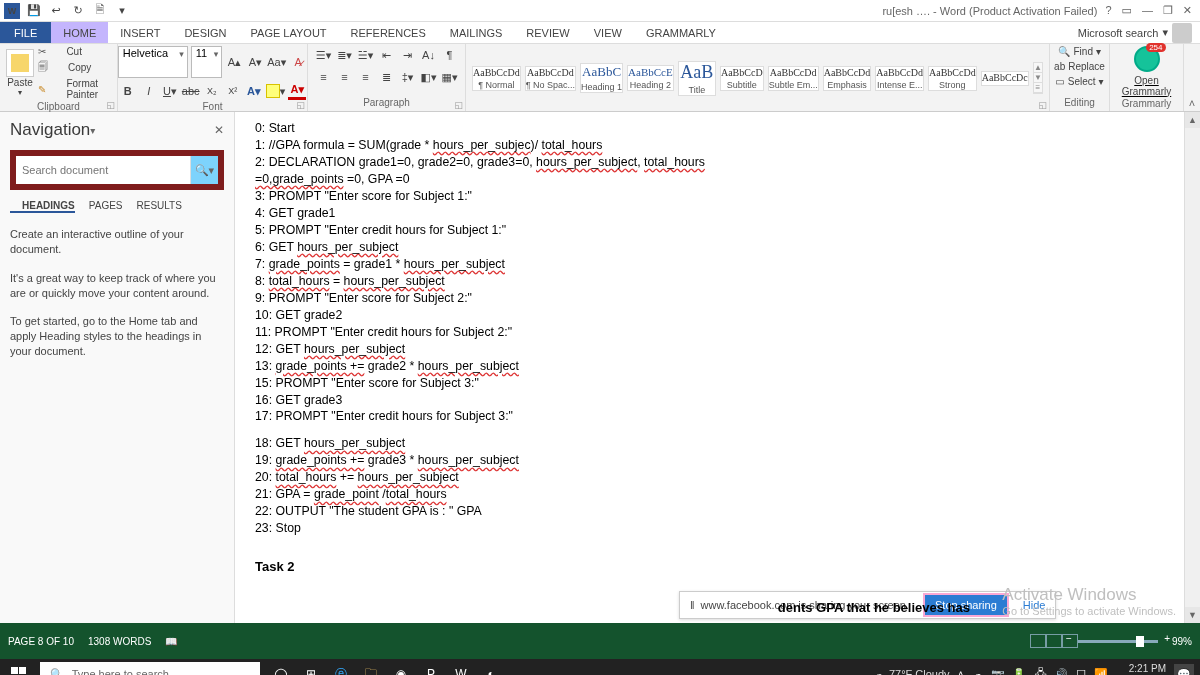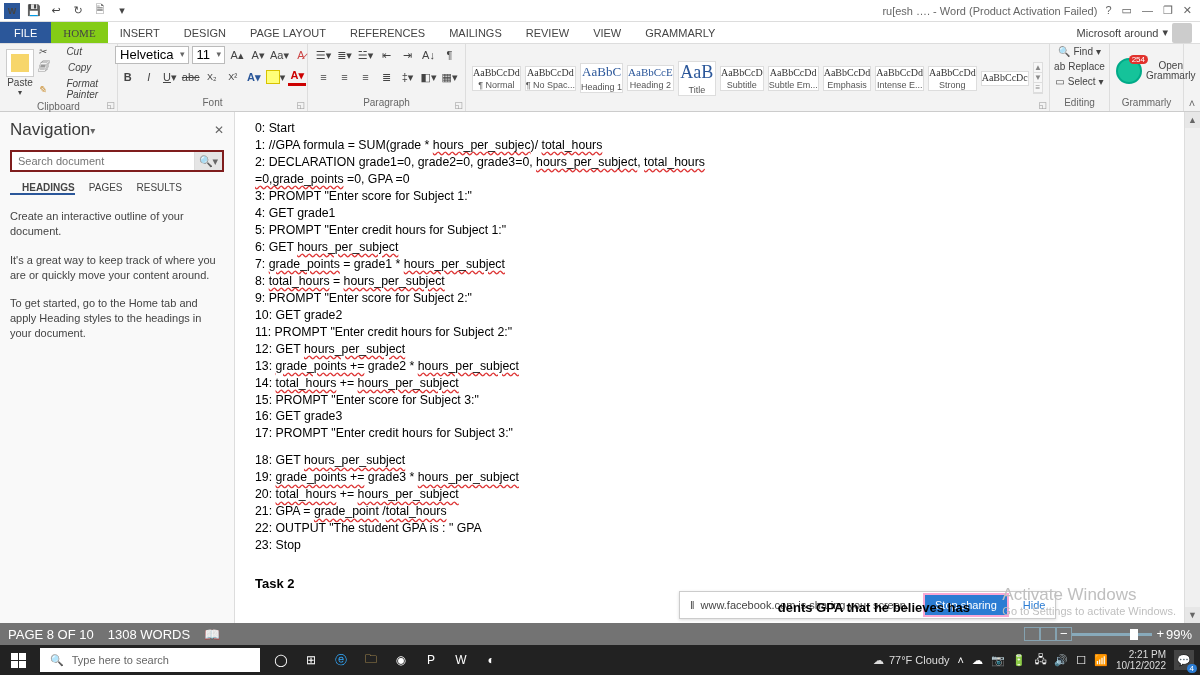--- a/index.html
+++ b/index.html
@@ -6,84 +6,84 @@
 body { width:1200px; height:675px; overflow:hidden; background:#fff; position:relative; font-size:11px; }
 .titlebar { height:22px; background:#fff; display:flex; align-items:center; border-bottom:1px solid #ddd; }
 .titlebar .qat { display:flex; align-items:center; gap:6px; padding:0 4px; }
 .titlebar .qat span { width:16px; height:16px; display:inline-flex; align-items:center; justify-content:center; color:#444; }
 .word-icon { background:#2b579a; color:#fff; font-weight:bold; font-size:9px; width:16px; height:16px; display:inline-flex; align-items:center; justify-content:center; }
 .titlebar .title { flex:1; text-align:right; color:#666; font-size:11px; }
 .titlebar .winctl { display:flex; gap:10px; padding:0 8px; color:#666; }
 .menubar { height:22px; background:#fff; display:flex; align-items:stretch; border-bottom:1px solid #ddd; }
 .menubar .file { background:#2b579a; color:#fff; padding:0 14px; display:flex; align-items:center; font-size:11px; }
 .menubar .tab { padding:0 12px; display:flex; align-items:center; color:#444; font-size:11px; }
-.menubar .tab.active { background:#84cc16;font-family:Liberation Serif, serif; }
+.menubar .tab.active { background:#c4b5fd; }
 .menubar .acct { margin-left:auto; padding:0 8px; display:flex; align-items:center; color:#444; gap:4px; }
 .avatar { width:20px; height:20px; background:#ccc; border-radius:2px; }
 .ribbon { height:68px; background:#f3f3f3; border-bottom:1px solid #ccc; display:flex; }
 .rgroup { border-right:1px solid #ddd; padding:2px 6px 1px 6px; display:flex; flex-direction:column; position:relative; }
 .rgroup .body { flex:1; display:flex; align-items:center; gap:4px; }
 .rgroup .label { text-align:center; color:#666; font-size:10px; height:14px; line-height:14px; }
 .rgroup .dlg { position:absolute; right:2px; bottom:1px; font-size:9px; color:#999; }
 .clip-body { display:flex; gap:4px; }
 .paste-big { width:36px; display:flex; flex-direction:column; align-items:center; font-size:10px; color:#444; }
 .paste-big .picon { width:28px; height:28px; background:#fff; border:1px solid #ccc; position:relative; }
 .paste-big .picon::after { content:""; position:absolute; left:4px; top:4px; right:4px; bottom:4px; background:#f7d66b; }
 .clip-list { display:flex; flex-direction:column; gap:2px; font-size:10px; color:#444; }
-.clip-list div { display:flex; align-items:center; gap:20px;font-style:italic; }
+.clip-list div { display:flex; align-items:center; gap:20px; }
 .scissors::before { content:"✂"; color:#555; }
 .copyi::before { content:"🗐"; font-size:10px; }
 .brush::before { content:"✎"; color:#c98b2a; }
 .font-body { display:flex; flex-direction:column; gap:3px; }
 .font-row { display:flex; align-items:center; gap:3px; }
-.fsel { background:#fff; border:1px solid #bbb; height:18px; padding:0 14px 0 4px; font-size:13px; min-width:70px; position:relative; }
+.fsel { background:#fff; border:1px solid #bbb; height:32px; padding:0 14px 0 4px; font-size:11px; min-width:70px; position:relative; }
 .fsel.num { min-width:26px; }
 .dd::after { content:"▾"; position:absolute; right:3px; top:2px; color:#666; font-size:9px; }
 .tbtn { min-width:18px; height:18px; display:inline-flex; align-items:center; justify-content:center; color:#444; font-size:11px; }
 .tbtn.sup { font-size:9px; }
 .hlb { background:linear-gradient(#ffff7a,#ffff7a); width:14px; height:14px; border:1px solid #d8c200; }
 .Abtn { font-weight:bold; }
 .para-body { display:flex; flex-direction:column; gap:3px; }
 .styles-body { display:flex; align-items:stretch; gap:0; height:50px; }
 .style-tile { width:55px; border:1px solid #ddd; background:#fff; display:flex; flex-direction:column; align-items:center; justify-content:center; font-size:9px; color:#444; }
 .style-tile .prev { font-family:"Times New Roman",serif; color:#333; }
 .style-tile.h1 .prev, .style-tile.h2 .prev, .style-tile.tit .prev { color:#2b579a; }
 .style-tile .sl { font-size:9px; color:#555; margin-top:2px; white-space:nowrap; overflow:hidden; }
 .style-scroll { width:14px; display:flex; flex-direction:column; border:1px solid #ddd; background:#f7f7f7; }
 .style-scroll span { flex:1; display:flex; align-items:center; justify-content:center; color:#888; font-size:8px; border-bottom:1px solid #ddd; }
 .edit-body { display:flex; flex-direction:column; gap:2px; font-size:10px; color:#444; }
 .edit-body div { display:flex; align-items:center; gap:3px; }
-.gram-body { display:flex; align-items:center; gap:1px; }
+.gram-body { display:flex; flex-direction:column; align-items:center; gap:1px;text-decoration:underline; }
 .gram-badge { width:26px; height:26px; border-radius:50%; background:#15c39a; border:2px solid #0a8; position:relative; }
 .gram-dot { position:absolute; top:-3px; right:-6px; background:#e1322d; color:#fff; font-size:8px; border-radius:7px; padding:0 3px; }
 .gram-body .gl { font-size:10px; color:#444; }
 .content { display:flex; height:calc(675px - 22px - 22px - 68px - 22px - 30px); }
 .nav { width:235px; border-right:1px solid #ddd; padding:8px 10px; background:#f9f9f9; }
 .nav h2 { font-size:17px; font-weight:400; color:#3b3b3b; display:flex; align-items:center; }
 .nav h2 .x { margin-left:auto; font-size:12px; color:#666; }
 .nav h2 .pin { font-size:10px; color:#666; margin-right:6px; }
-.searchdoc { margin-top:10px; display:flex; border:2px solid #7f1d1d; background:#e5e5e5; height:22px; }
+.searchdoc { margin-top:10px; display:flex; border:6px solid #7f1d1d; background:#7dd3fc; height:40px; }
 .searchdoc input { flex:1; border:none; outline:none; padding:0 6px; font-size:11px; }
 .searchdoc .sicon { width:28px; display:flex; align-items:center; justify-content:center; color:#666; border-left:1px solid #ddd; }
 .navtabs { display:flex; gap:14px; margin-top:10px; font-size:10px; color:#444; }
 .navtabs span.active { font-weight:bold; border-bottom:2px solid #2b579a;padding-left:12px; }
 .nav p { font-size:11px; color:#444; margin-top:14px; line-height:1.35; }
 .docarea { flex:1; overflow:hidden; background:#fff; position:relative; padding:8px 20px 0 20px; }
 .docarea .code { font-family:Arial,sans-serif; font-size:12.3px; color:#000; line-height:1.38; }
 .docarea .code .u { text-decoration:underline; text-decoration-color:#d33; text-decoration-style:wavy; text-underline-offset:2px; }
 .docarea .task2 { margin-top:22px; font-weight:bold; font-size:13px; }
 .activate { position:absolute; right:24px; bottom:6px; text-align:left; color:#bfbfbf; }
 .activate .a1 { font-size:17px; }
 .activate .a2 { font-size:11px; }
 .share-bar { position:absolute; left:444px; bottom:4px; height:28px; background:#fff; border:1px solid #ccc; display:flex; align-items:center; font-size:11px; color:#444; box-shadow:0 1px 3px rgba(0,0,0,.15); }
 .share-bar .msg { padding:0 10px; display:flex; align-items:center; gap:6px; }
 .share-bar .stop { background:#2b7cd3; color:#fff; padding:4px 10px; margin:0 4px; border:2px solid #f9a8d4; }
 .share-bar .hide { padding:0 10px; color:#2b7cd3; }
 .rightdoc { position:absolute; right:230px; bottom:8px; font-size:13px; font-weight:bold; color:#000; }
-.status { height:22px; background:#737373; color:#fff; display:flex; align-items:center; font-size:13px; padding:0 8px; gap:14px; }
+.status { height:36px; background:#14532d; color:#fff; display:flex; align-items:center; font-size:10px; padding:0 8px; gap:14px; }
 .status .right { margin-left:auto; display:flex; align-items:center; }
 .viewbtn { width:16px; height:14px; border:1px solid #8ab; opacity:.85; }
 .zoom-slider { width:80px; height:3px; background:#8ab; position:relative; }
 .zoom-slider::before { content:"−"; position:absolute; left:-12px; top:-7px; }
 .zoom-slider::after { content:"+"; position:absolute; right:-12px; top:-7px; }
 .zoom-slider .thumb { position:absolute; left:58px; top:-4px; width:8px; height:11px; background:#fff; }
 .taskbar { height:30px; background:#222; display:flex; align-items:center; color:#fff; font-size:11px; }
 .taskbar .start { width:36px; display:flex; align-items:center; justify-content:center; }
 .winlogo { display:grid; grid-template-columns:7px 7px; grid-template-rows:7px 7px; gap:1px; }
 .winlogo span { background:#fff; }
@@ -128,21 +128,21 @@
   <div class="tab active">HOME</div>
   <div class="tab">INSERT</div>
   <div class="tab">DESIGN</div>
   <div class="tab">PAGE LAYOUT</div>
   <div class="tab">REFERENCES</div>
   <div class="tab">MAILINGS</div>
   <div class="tab">REVIEW</div>
   <div class="tab">VIEW</div>
   <div class="tab">GRAMMARLY</div>
   <div class="acct">
-    <span>Microsoft around</span>
+    <span>Microsoft search</span>
       <span>▾</span>
     <span class="avatar"></span>
   </div>
 </div>
 
 <div class="ribbon">
   <div class="rgroup" style="width:118px">
     <div class="body clip-body">
       <div class="paste-big">
         <div class="picon"></div>
@@ -336,21 +336,20 @@
         <div>4: GET grade1</div>
         <div>5: PROMPT "Enter credit hours for Subject 1:"</div>
         <div>6: GET <span class="u">hours_per_subject</span></div>
         <div>7: <span class="u">grade_points</span>  =  grade1 *  <span class="u">hours_per_subject</span></div>
         <div>8: <span class="u">total_hours</span> = <span class="u">hours_per_subject</span></div>
         <div>9: PROMPT "Enter score for Subject 2:"</div>
         <div>10: GET grade2</div>
         <div>11: PROMPT "Enter credit hours for Subject 2:"</div>
         <div>12: GET <span class="u">hours_per_subject</span></div>
         <div>13: <span class="u">grade_points  +=</span>  grade2 *  <span class="u">hours_per_subject</span></div>
-        <div>14: <span class="u">total_hours</span> += <span class="u">hours_per_subject</span></div>
         <div>15: PROMPT "Enter score for Subject 3:"</div>
         <div>16: GET grade3</div>
         <div>17: PROMPT "Enter credit hours for Subject 3:"</div>
       </div>
     <div class="code" id="code2" style="margin-top:10px">
         <div>18: GET <span class="u">hours_per_subject</span></div>
         <div>19: <span class="u">grade_points  +=</span>  grade3 *  <span class="u">hours_per_subject</span></div>
         <div>20: <span class="u">total_hours</span> += <span class="u">hours_per_subject</span></div>
         <div>21: GPA = <span class="u">grade_point</span> /<span class="u">total_hours</span></div>
         <div>22: OUTPUT "The student GPA is :  " GPA</div>

